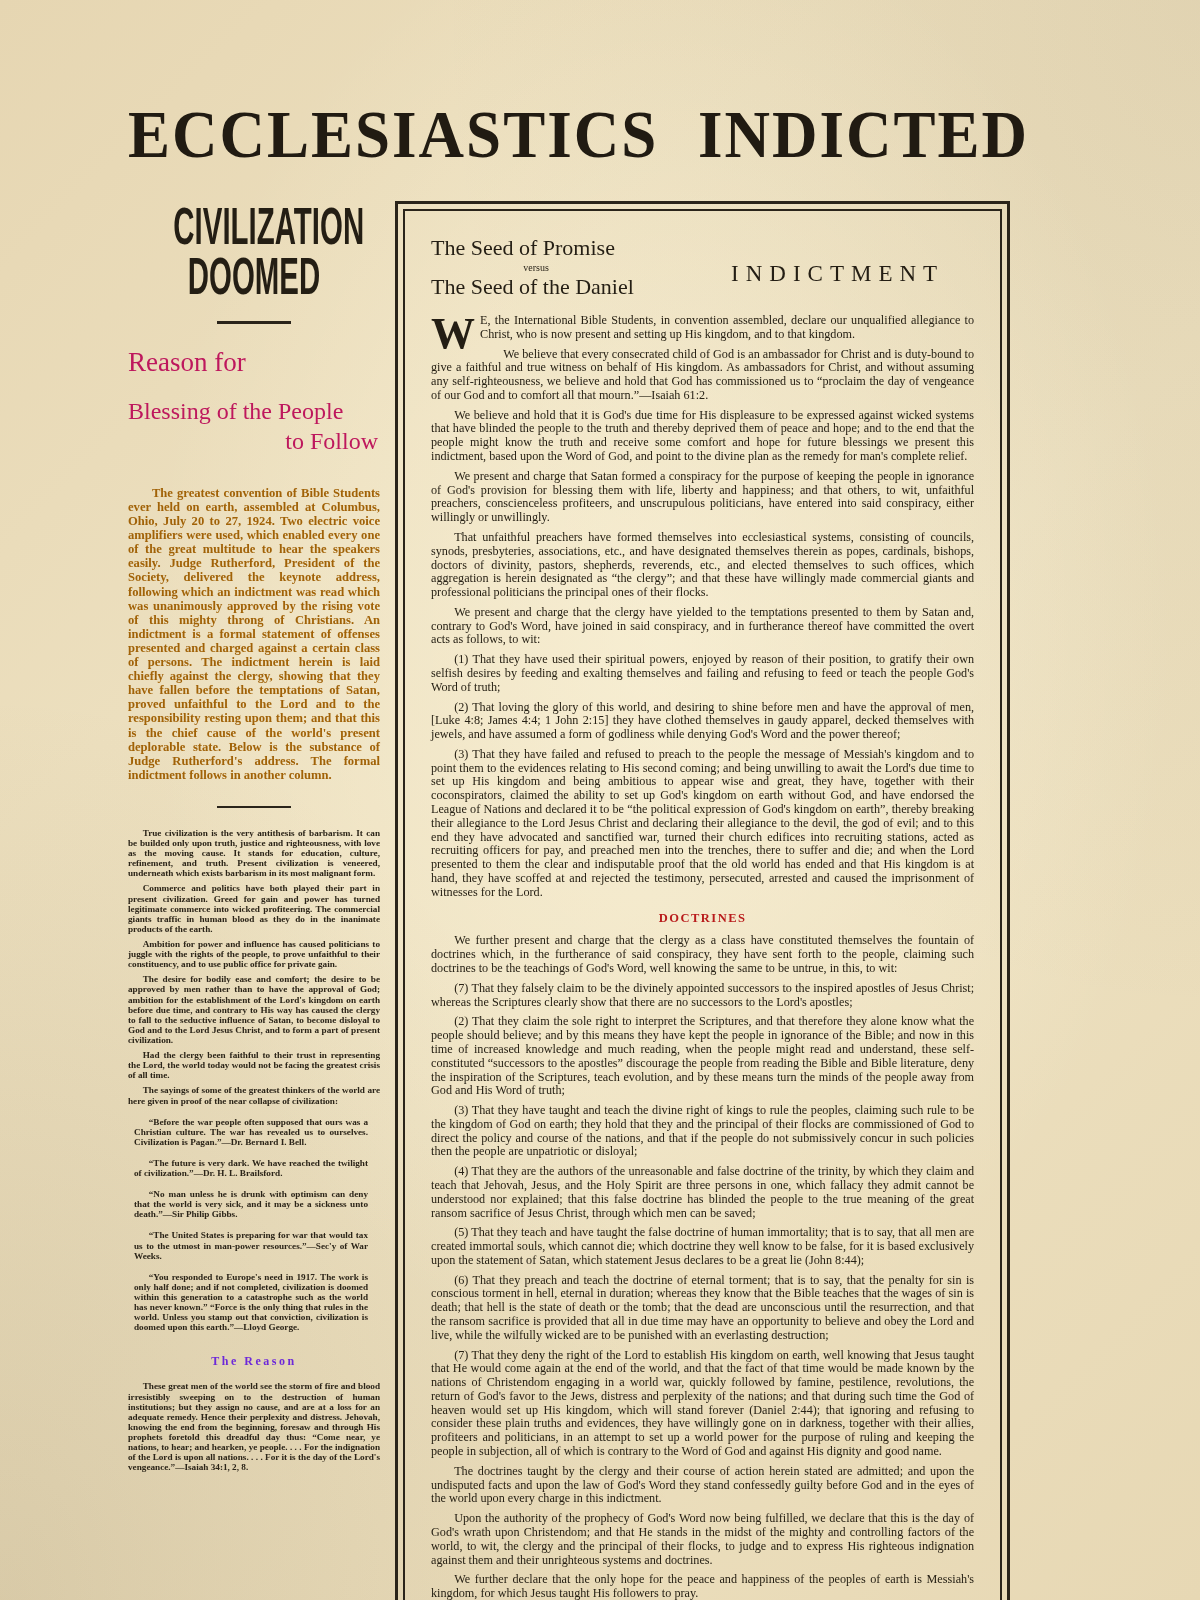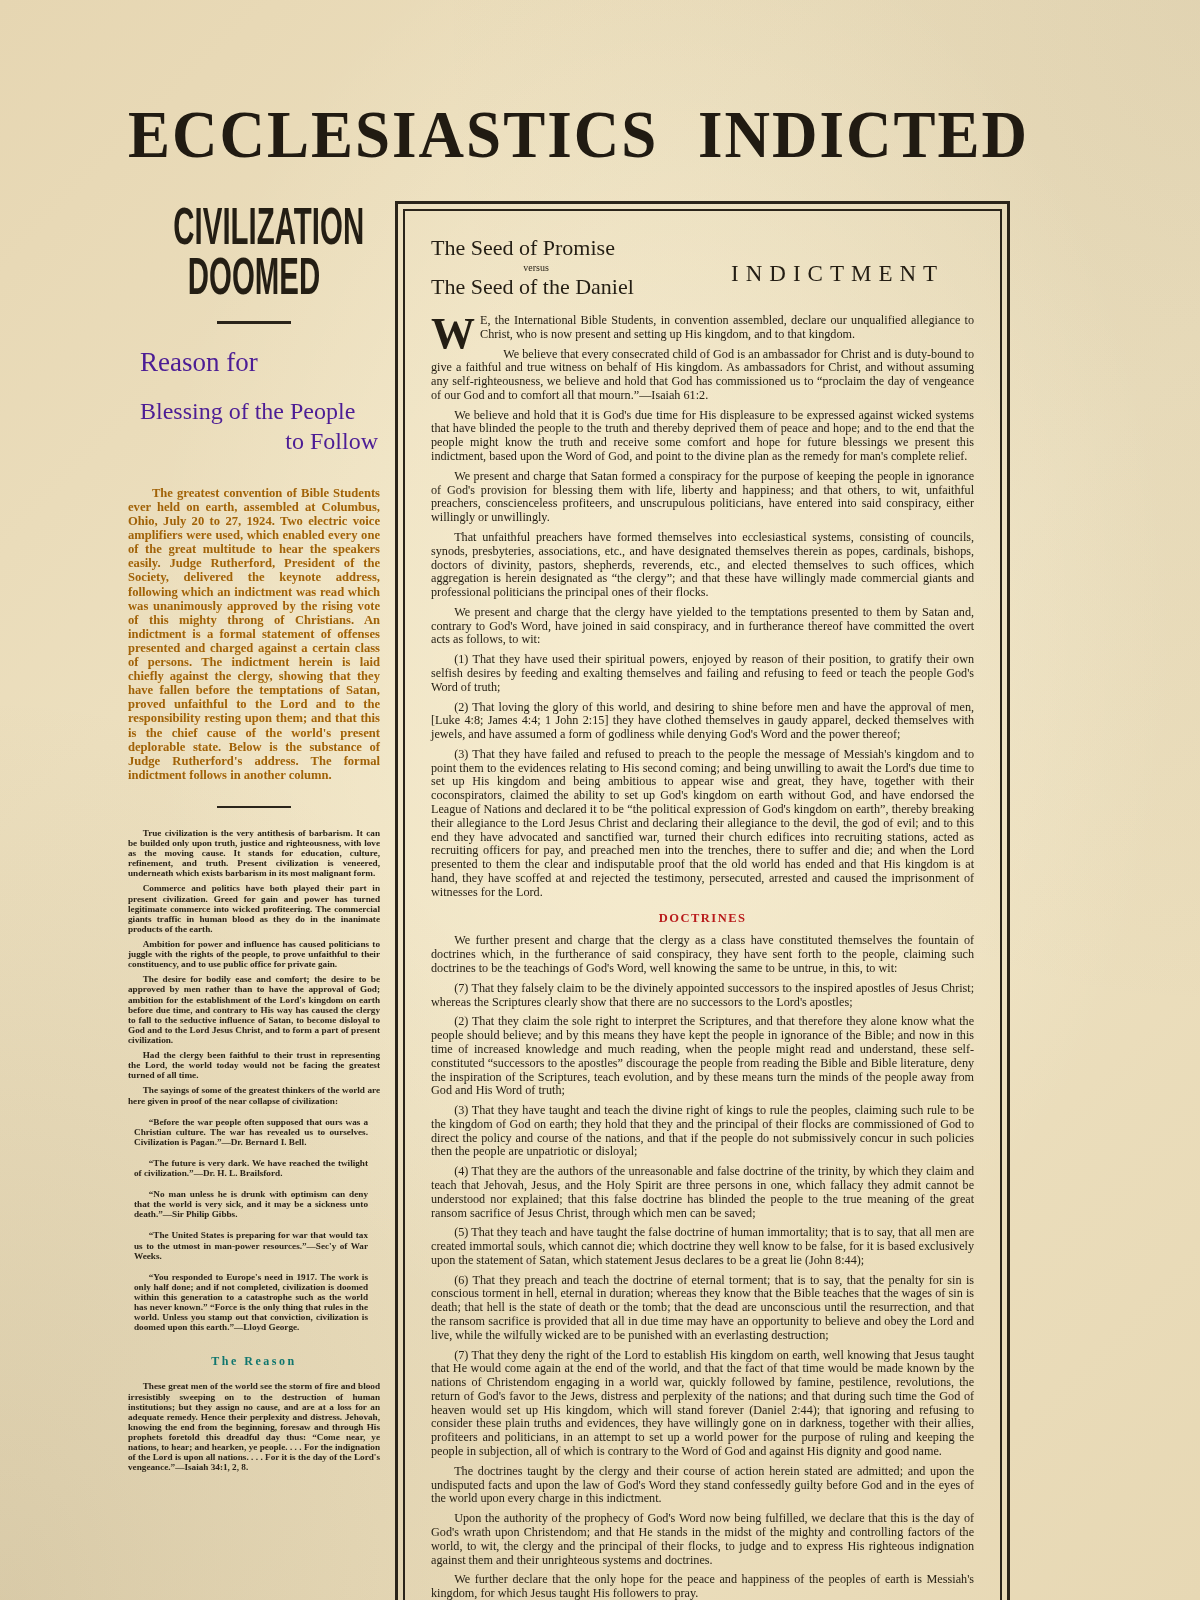--- a/index.html
+++ b/index.html
@@ -33,36 +33,36 @@
   
   .left-col{width:252px;flex:none;}
   .headline{
     text-align:center;font-family:"Liberation Sans",sans-serif;font-weight:bold;
     font-size:46px;line-height:.98;color:#241e14;
     transform:scale(.64,1.12);transform-origin:50% 0;
     white-space:nowrap;
   }
   .rule{width:74px;height:3px;background:#2a241a;margin:30px auto 22px;}
   .rule.thin{height:2px;margin:24px auto 20px;}
-  .subhead{font-size:27px;line-height:1.25;color:#4c1d95;margin-top:2px;margin-left:12px;}
+  .subhead{font-size:27px;line-height:1.25;color:#be185d;margin-top:2px;}
   .subhead .l1{text-align:left;}
   .subhead .l2{text-align:right;padding-right:2px;}
   .subhead2{font-size:24px;margin-top:16px;}
   .intro{
     margin-top:30px;font-size:12.6px;line-height:1.12;font-weight:bold;
     text-align:justify;text-indent:1.9em;color:#a16207;
   }
   .sp{
     font-size:9.2px;line-height:1.1;font-weight:bold;text-align:justify;
     text-indent:1.6em;margin:0 0 5px 0;color:#2b2418;
   }
   .quote{margin:11px 12px 11px 6px;}
   .reason-head{
     text-align:center;font-size:12px;font-weight:bold;letter-spacing:2.5px;
-    margin:22px 0 12px;color:#0f766e;
+    margin:22px 0 12px;color:#6d28d9;
   }
 
   
   .indict-box{flex:1;border:3px solid #2a241a;padding:5px;background:transparent;}
   .indict-inner{border:2px solid #2a241a;padding:16px 26px 42px;}
   .box-header{display:flex;margin:8px 0 14px;}
   .seed{width:300px;flex:none;color:#241e14;}
   .seed .s1{font-size:22px;}
   .seed .vs{font-size:10px;text-align:center;width:210px;margin:1px 0;}
   .seed .s2{font-size:22px;}
@@ -112,21 +112,21 @@
         </div>
 
         <p class="intro">The greatest convention of Bible Students ever held on earth, assembled at Columbus, Ohio, July 20 to 27, 1924. Two electric voice amplifiers were used, which enabled every one of the great multitude to hear the speakers easily. Judge Rutherford, President of the Society, delivered the keynote address, following which an indictment was read which was unanimously approved by the rising vote of this mighty throng of Christians. An indictment is a formal statement of offenses presented and charged against a certain class of persons. The indictment herein is laid chiefly against the clergy, showing that they have fallen before the temptations of Satan, proved unfaithful to the Lord and to the responsibility resting upon them; and that this is the chief cause of the world's present deplorable state. Below is the substance of Judge Rutherford's address. The formal indictment follows in another column.</p>
 
         <div class="rule thin"></div>
 
         <p class="sp">True civilization is the very antithesis of barbarism. It can be builded only upon truth, justice and righteousness, with love as the moving cause. It stands for education, culture, refinement, and truth. Present civilization is veneered, underneath which exists barbarism in its most malignant form.</p>
         <p class="sp">Commerce and politics have both played their part in present civilization. Greed for gain and power has turned legitimate commerce into wicked profiteering. The commercial giants traffic in human blood as they do in the inanimate products of the earth.</p>
         <p class="sp">Ambition for power and influence has caused politicians to juggle with the rights of the people, to prove unfaithful to their constituency, and to use public office for private gain.</p>
         <p class="sp">The desire for bodily ease and comfort; the desire to be approved by men rather than to have the approval of God; ambition for the establishment of the Lord's kingdom on earth before due time, and contrary to His way has caused the clergy to fall to the seductive influence of Satan, to become disloyal to God and to the Lord Jesus Christ, and to form a part of present civilization.</p>
-        <p class="sp">Had the clergy been faithful to their trust in representing the Lord, the world today would not be facing the greatest turned of all time.</p>
+        <p class="sp">Had the clergy been faithful to their trust in representing the Lord, the world today would not be facing the greatest crisis of all time.</p>
         <p class="sp">The sayings of some of the greatest thinkers of the world are here given in proof of the near collapse of civilization:</p>
 
         <p class="sp quote">“Before the war people often supposed that ours was a Christian culture. The war has revealed us to ourselves. Civilization is Pagan.”—Dr. Bernard I. Bell.</p>
         <p class="sp quote">“The future is very dark. We have reached the twilight of civilization.”—Dr. H. L. Brailsford.</p>
         <p class="sp quote">“No man unless he is drunk with optimism can deny that the world is very sick, and it may be a sickness unto death.”—Sir Philip Gibbs.</p>
         <p class="sp quote">“The United States is preparing for war that would tax us to the utmost in man-power resources.”—Sec'y of War Weeks.</p>
         <p class="sp quote">“You responded to Europe's need in 1917. The work is only half done; and if not completed, civilization is doomed within this generation to a catastrophe such as the world has never known.” “Force is the only thing that rules in the world. Unless you stamp out that conviction, civilization is doomed upon this earth.”—Lloyd George.</p>
 
         <div class="reason-head">The Reason</div>
         <p class="sp">These great men of the world see the storm of fire and blood irresistibly sweeping on to the destruction of human institutions; but they assign no cause, and are at a loss for an adequate remedy. Hence their perplexity and distress. Jehovah, knowing the end from the beginning, foresaw and through His prophets foretold this dreadful day thus: “Come near, ye nations, to hear; and hearken, ye people. . . . For the indignation of the Lord is upon all nations. . . . For it is the day of the Lord's vengeance.”—Isaiah 34:1, 2, 8.</p>

